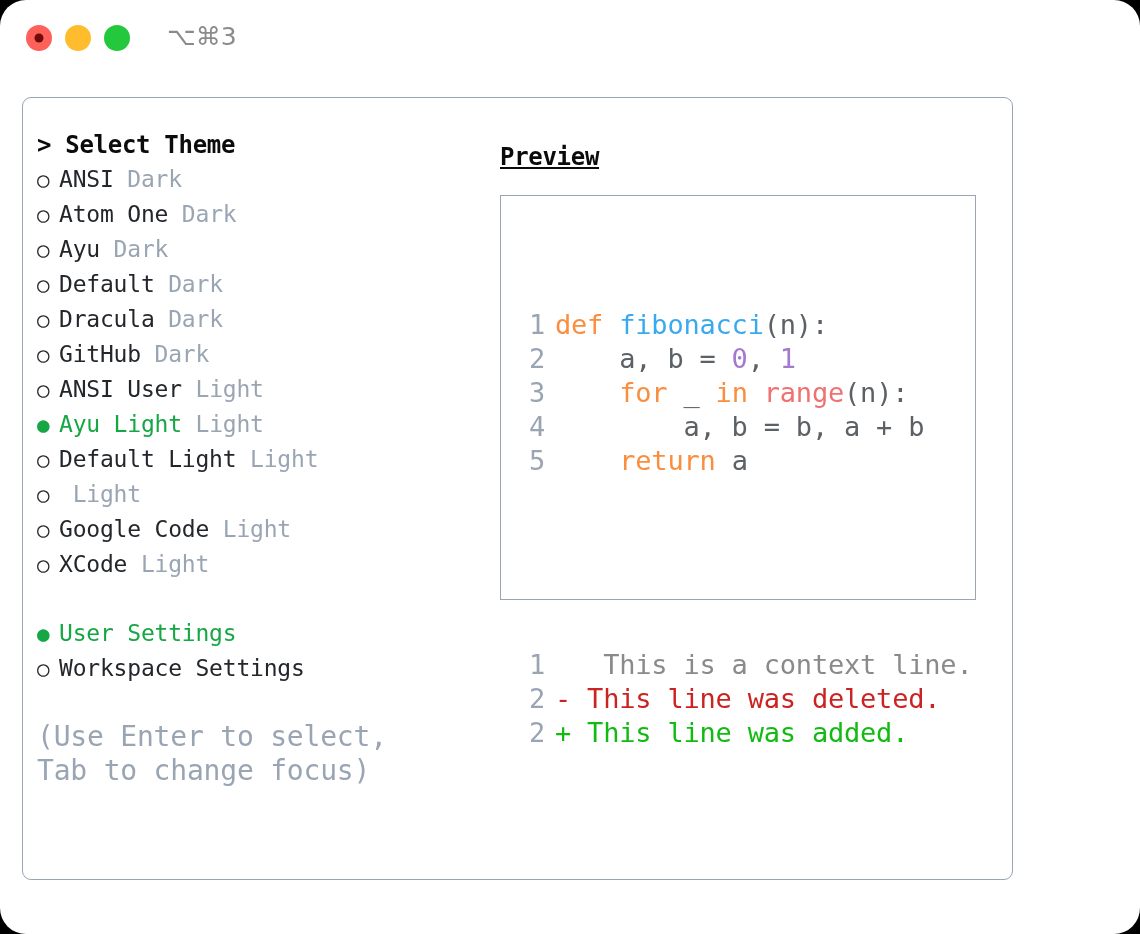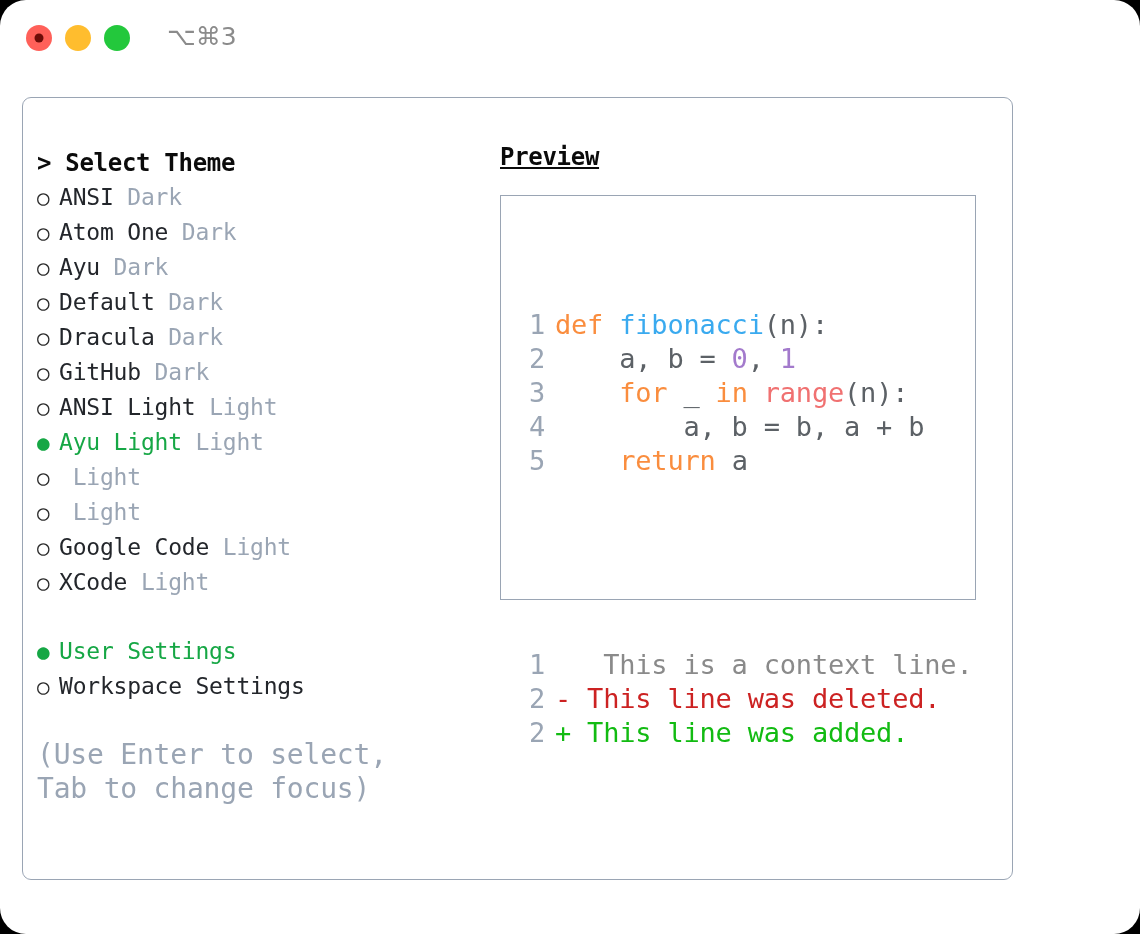--- a/index.html
+++ b/index.html
@@ -78,21 +78,21 @@
     border: 1.6px solid #9aa5b4;
     border-radius: 9px;
     box-sizing: border-box;
     background: #ffffff;
   }
 
   
   .left-col {
     position: absolute;
     left: 14px;
-    top: 48px;
+    top: 30px;
     width: 430px;
   }
 
   .prompt-title {
     font-size: 24px;
     font-weight: bold;
     color: #0b0b0b;
     line-height: 34px;
     letter-spacing: -0.3px;
     white-space: pre;
@@ -210,23 +210,23 @@
 
     <div class="left-col">
       <div class="prompt-title">&gt; Select Theme</div>
       <div id="theme-list">
           <div class="theme-row"><span class="radio">○</span><span class="theme-name">ANSI</span><span> </span><span class="theme-badge">Dark</span></div>
           <div class="theme-row"><span class="radio">○</span><span class="theme-name">Atom One</span><span> </span><span class="theme-badge">Dark</span></div>
           <div class="theme-row"><span class="radio">○</span><span class="theme-name">Ayu</span><span> </span><span class="theme-badge">Dark</span></div>
           <div class="theme-row"><span class="radio">○</span><span class="theme-name">Default</span><span> </span><span class="theme-badge">Dark</span></div>
           <div class="theme-row"><span class="radio">○</span><span class="theme-name">Dracula</span><span> </span><span class="theme-badge">Dark</span></div>
           <div class="theme-row"><span class="radio">○</span><span class="theme-name">GitHub</span><span> </span><span class="theme-badge">Dark</span></div>
-          <div class="theme-row"><span class="radio">○</span><span class="theme-name">ANSI Light</span><span> </span><span class="theme-badge">Light</span></div>
+          <div class="theme-row"><span class="radio">○</span><span class="theme-name">ANSI User</span><span> </span><span class="theme-badge">Light</span></div>
           <div class="theme-row selected"><span class="radio">●</span><span class="theme-name">Ayu Light</span><span> </span><span class="theme-badge">Light</span></div>
-          <div class="theme-row"><span class="radio">○</span><span> </span><span class="theme-badge">Light</span></div>
+          <div class="theme-row"><span class="radio">○</span><span class="theme-name">Default Light</span><span> </span><span class="theme-badge">Light</span></div>
           <div class="theme-row"><span class="radio">○</span><span> </span><span class="theme-badge">Light</span></div>
           <div class="theme-row"><span class="radio">○</span><span class="theme-name">Google Code</span><span> </span><span class="theme-badge">Light</span></div>
           <div class="theme-row"><span class="radio">○</span><span class="theme-name">XCode</span><span> </span><span class="theme-badge">Light</span></div>
         </div>
 
       <div class="section-gap"></div>
 
       <div id="apply-list">
           <div class="theme-row selected"><span class="radio">●</span><span class="theme-name">User Settings</span></div>
           <div class="theme-row"><span class="radio">○</span><span class="theme-name">Workspace Settings</span></div>

